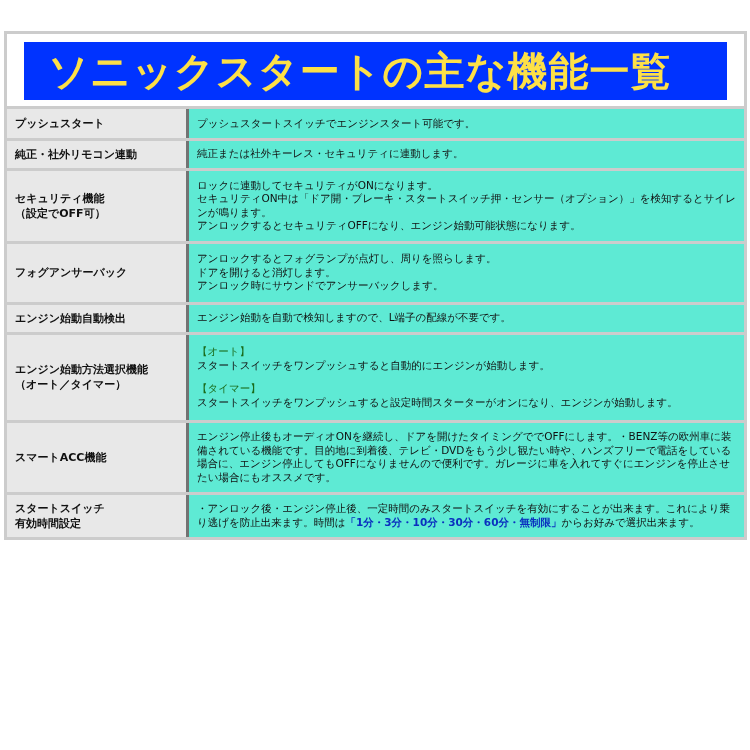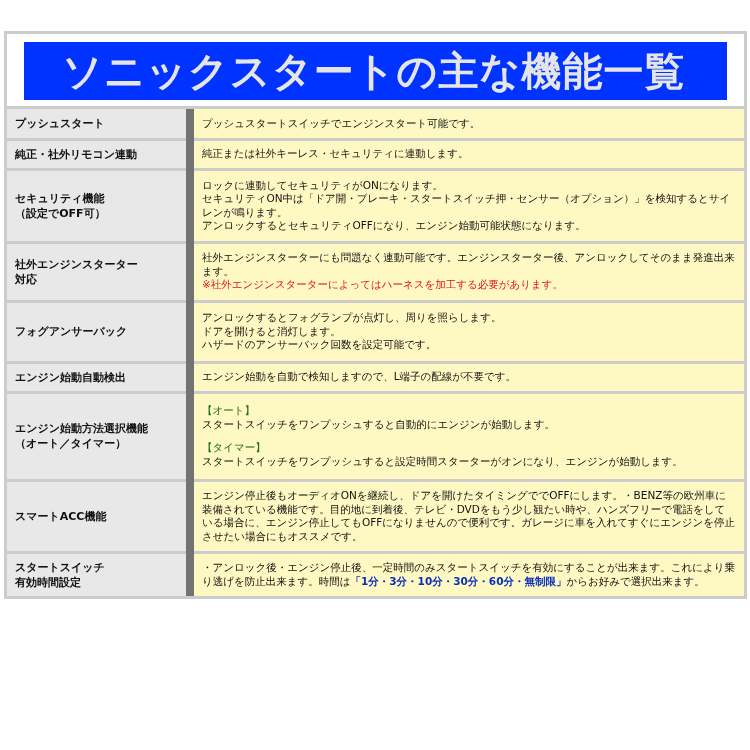--- a/index.html
+++ b/index.html
@@ -8,33 +8,33 @@
     .frame {
       position: absolute; left: 4px; top: 31px; width: 737px;
       border: 3px solid #cccccc; background: #fff;
     }
     .banner-wrap { padding: 8px 17px 6px 17px; border-bottom: 3px solid #cccccc; }
     .banner {
       background: #0033ff; height: 58px; display: flex; align-items: center;
       padding-left: 24px;
     }
     .banner-title {
-      color: #e5e5e5; font-size: 40px; font-weight: bold; letter-spacing: 1px;
-      line-height: 1; font-family: "DejaVu Sans", sans-serif; margin-left: 14px;
+      color: #fde047; font-size: 40px; font-weight: bold; letter-spacing: 1px;
+      line-height: 1; font-family: "DejaVu Sans", sans-serif;
     }
     table { border-collapse: collapse; width: 100%; table-layout: fixed; }
     td { border-bottom: 3px solid #cccccc; vertical-align: middle; }
     tr:last-child td { border-bottom: none; }
     td.label {
-      width: 163px; background: #e8e8e8; border-right: 8px solid #737373;
+      width: 163px; background: #e8e8e8; border-right: 3px solid #737373;
       font-size: 11px; font-weight: bold; color: #111; padding: 0 8px;
       line-height: 15px;
     }
     td.desc {
-      background: #fef9c3; font-size: 10.5px; color: #111; padding: 5px 8px 5px 8px;
+      background: #5eead4; font-size: 10.5px; color: #111; padding: 5px 8px 5px 8px;
       line-height: 13.5px;
     }
     .warn { color: #e0141e; }
     .tag { color: #1a6b1a; font-weight: normal; }
     .hl { color: #0a2fbf; font-weight: bold; margin-top: 40px; }
     .gap { height: 10px; }
     .line { display: block; }
   </style>
 </head>
 <body>
@@ -68,38 +68,28 @@
       <td class="label">
         <span class="line">セキュリティ機能</span>
         <span class="line">（設定でOFF可）</span>
       </td>
       <td class="desc">
         <span class="line">ロックに連動してセキュリティがONになります。</span>
         <span class="line">セキュリティON中は「ドア開・ブレーキ・スタートスイッチ押・センサー（オプション）」を検知するとサイレンが鳴ります。</span>
         <span class="line">アンロックするとセキュリティOFFになり、エンジン始動可能状態になります。</span>
       </td>
     </tr>
-    <tr style="height:59px">
-      <td class="label">
-        <span class="line">社外エンジンスターター</span>
-        <span class="line">対応</span>
-      </td>
-      <td class="desc">
-        <span class="line">社外エンジンスターターにも問題なく連動可能です。エンジンスターター後、アンロックしてそのまま発進出来ます。</span>
-        <span class="line warn">※社外エンジンスターターによってはハーネスを加工する必要があります。</span>
-      </td>
-    </tr>
     <tr style="height:61px">
       <td class="label">
             <span class="line">フォグアンサーバック</span>
           </td>
       <td class="desc">
         <span class="line">アンロックするとフォグランプが点灯し、周りを照らします。</span>
         <span class="line">ドアを開けると消灯します。</span>
-        <span class="line">ハザードのアンサーバック回数を設定可能です。</span>
+        <span class="line">アンロック時にサウンドでアンサーバックします。</span>
       </td>
     </tr>
     <tr style="height:30px">
       <td class="label">
             <span class="line">エンジン始動自動検出</span>
           </td>
       <td class="desc">
             <span class="line">エンジン始動を自動で検知しますので、L端子の配線が不要です。</span>
           </td>
     </tr>

